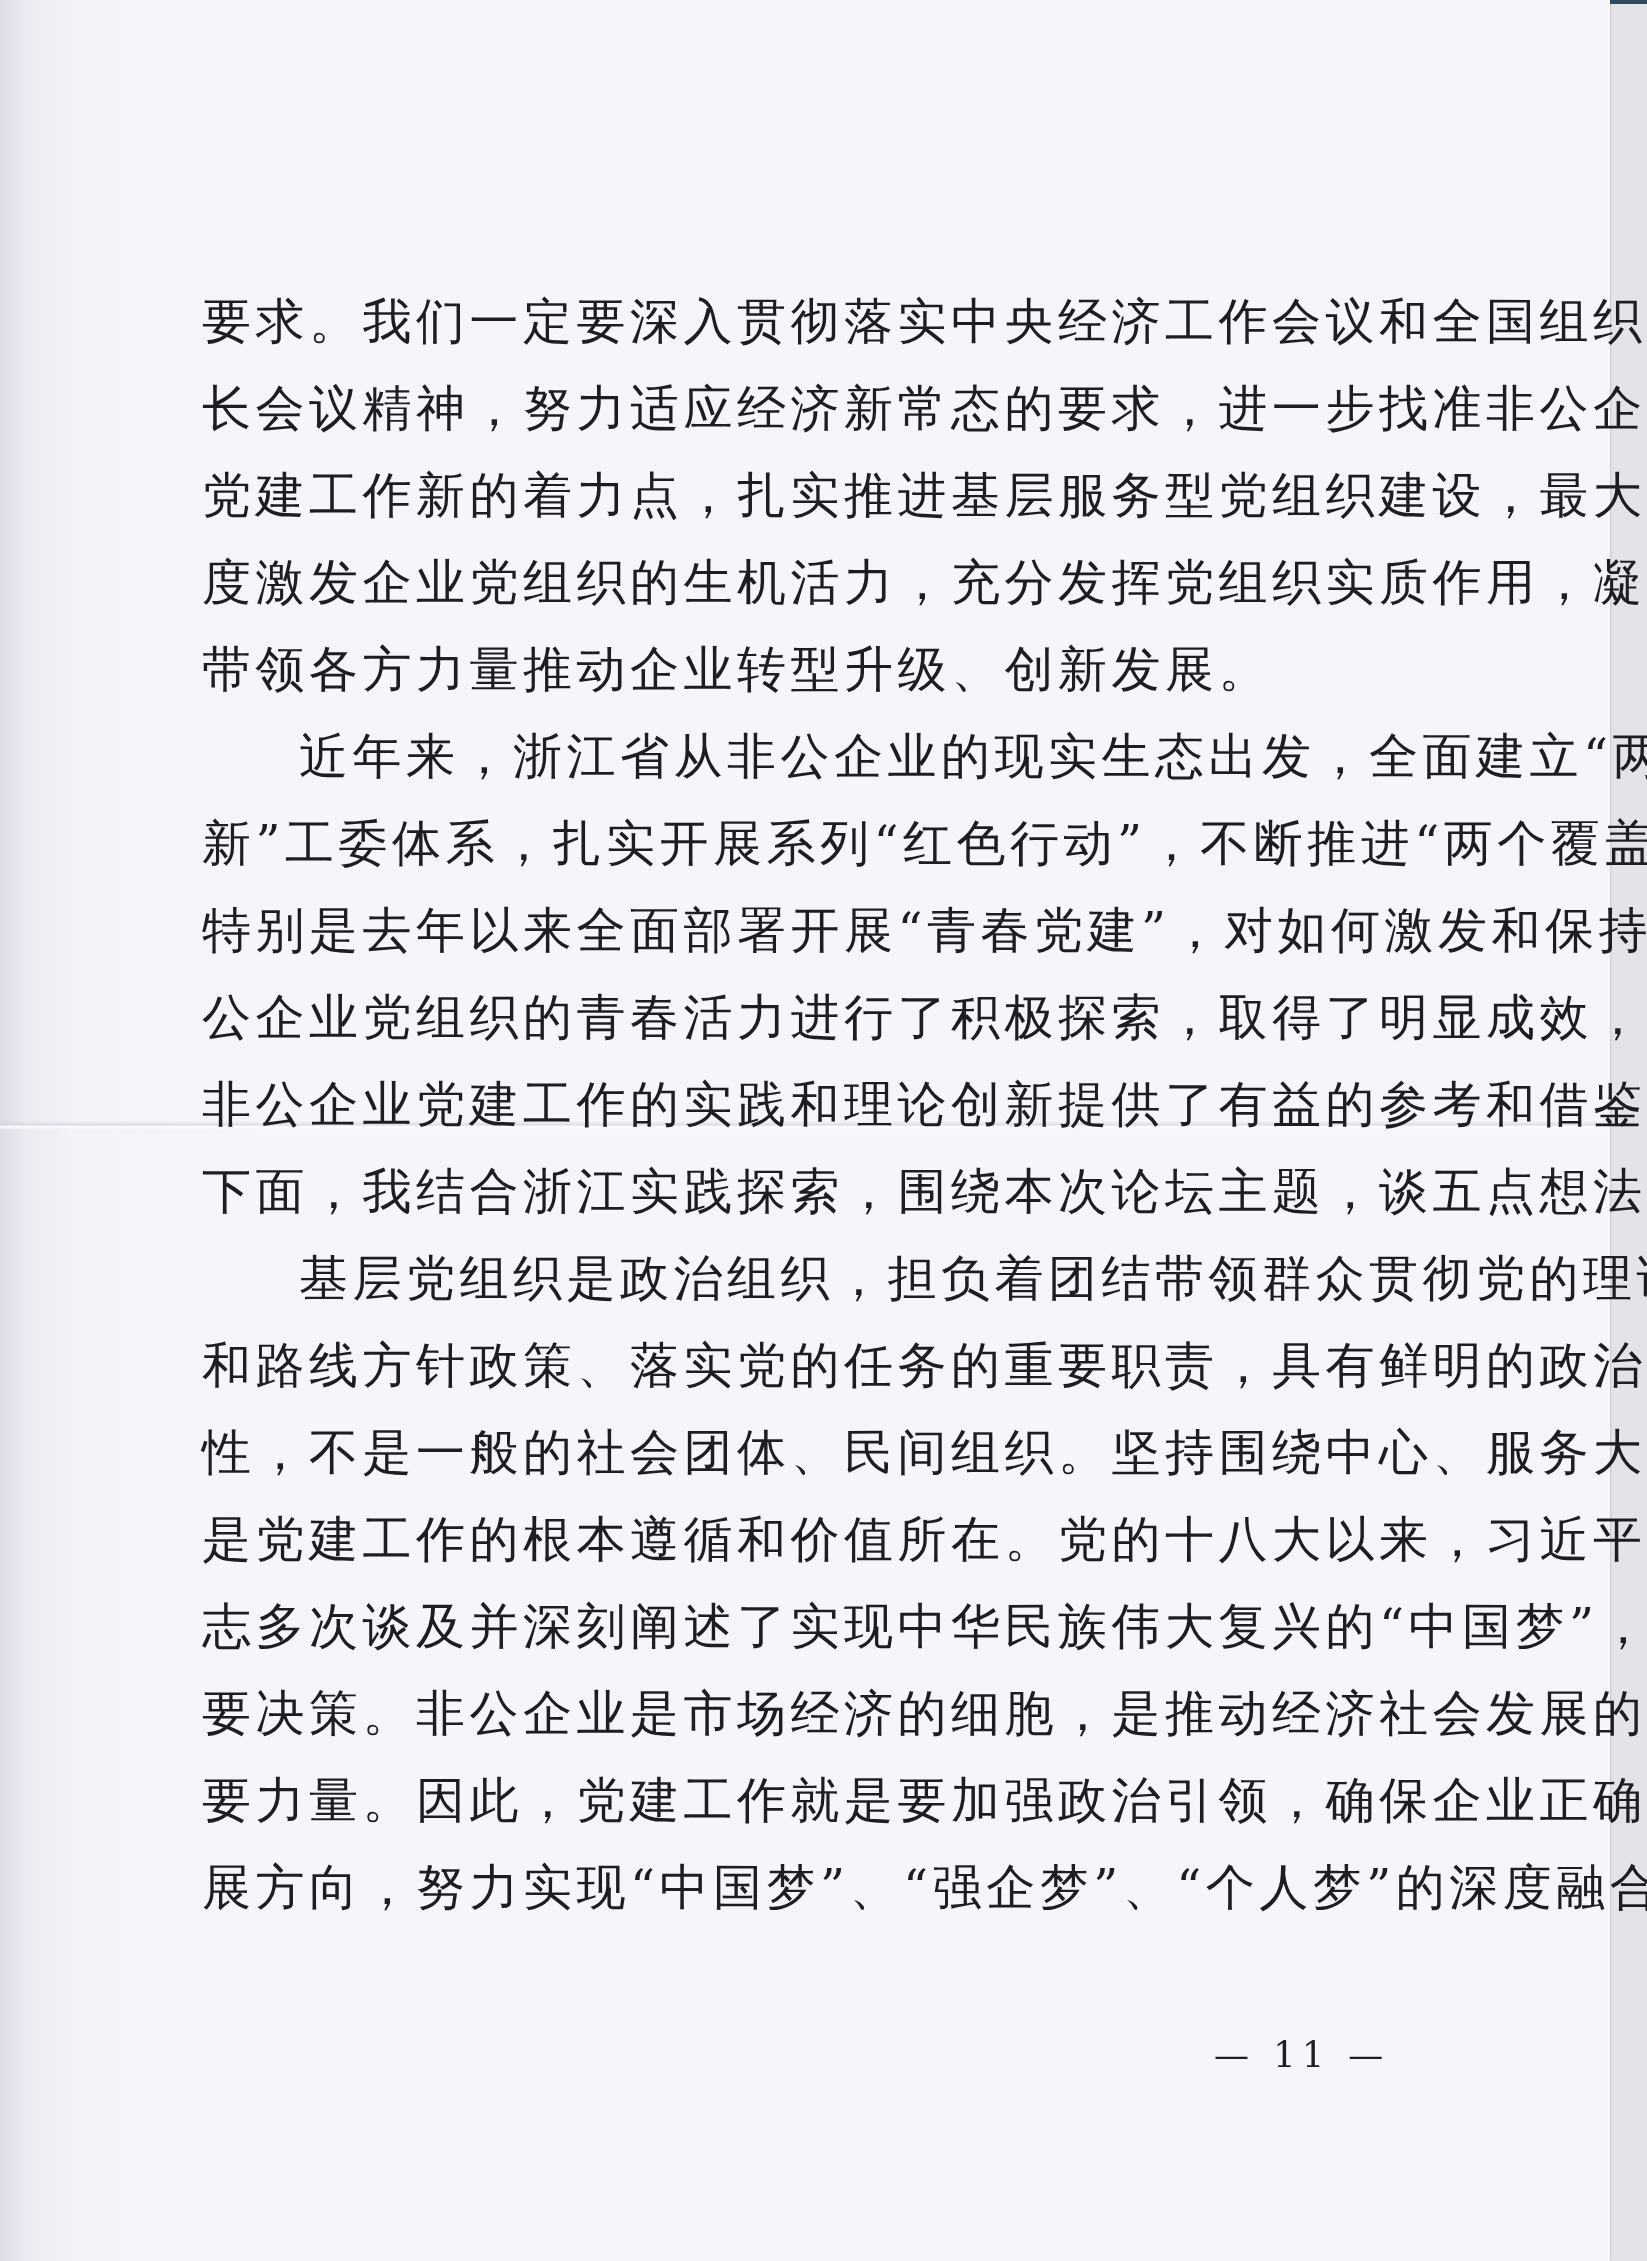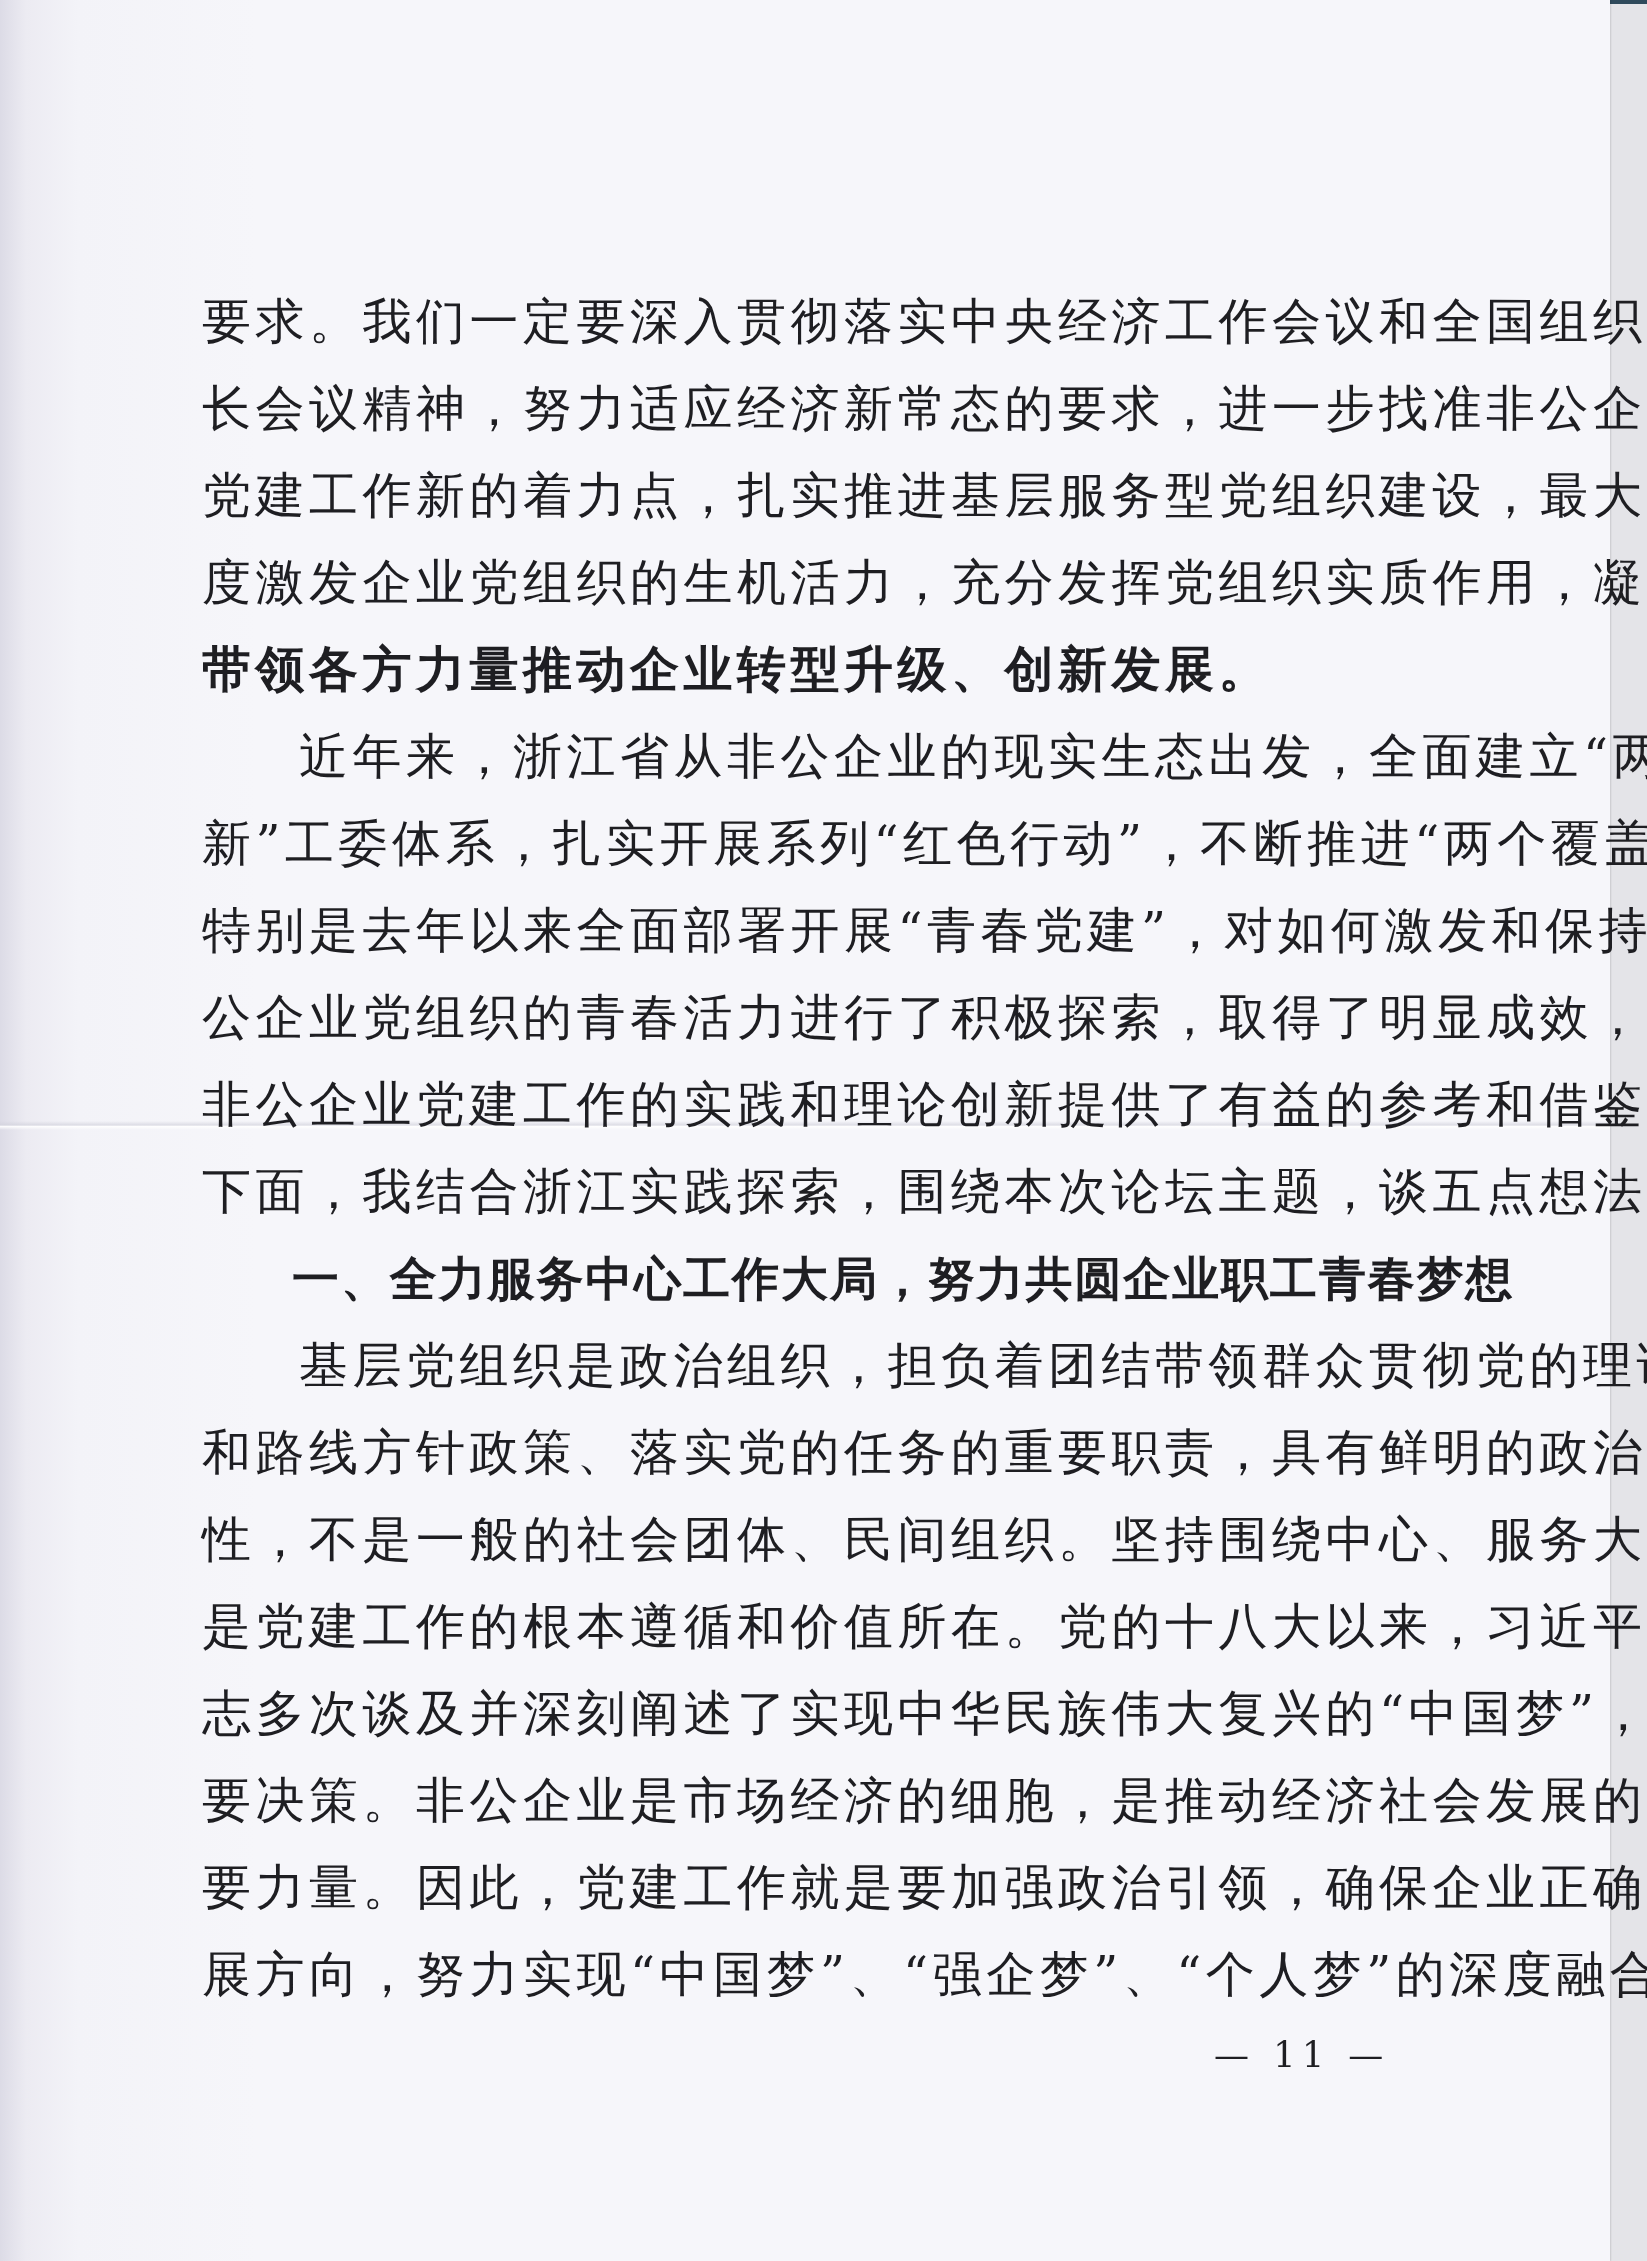--- a/index.html
+++ b/index.html
@@ -50,21 +50,20 @@
       height: 87px;
       font-size: 49px;
       line-height: 87px;
       letter-spacing: 4.5px;
       white-space: nowrap;
       text-align: justify;
       text-align-last: justify;
     }
     .line.last {
       text-align-last: left;
-      font-weight: bold;
     }
     .line.indent {
       padding-left: 97px;
     }
     .line.heading {
       font-family: "DejaVu Sans", "Liberation Sans", sans-serif;
       font-weight: bold;
       padding-left: 90px;
       text-align-last: left;
       letter-spacing: 1.9px;
@@ -95,21 +94,20 @@
     <div class="line">度激发企业党组织的生机活力，充分发挥党组织实质作用，凝聚</div>
     <div class="line last">带领各方力量推动企业转型升级、创新发展。</div>
 
     <div class="line indent">近年来，浙江省从非公企业的现实生态出发，全面建立“两</div>
     <div class="line">新”工委体系，扎实开展系列“红色行动”，不断推进“两个覆盖”，</div>
     <div class="line">特别是去年以来全面部署开展“青春党建”，对如何激发和保持非</div>
     <div class="line">公企业党组织的青春活力进行了积极探索，取得了明显成效，为</div>
     <div class="line">非公企业党建工作的实践和理论创新提供了有益的参考和借鉴。</div>
     <div class="line">下面，我结合浙江实践探索，围绕本次论坛主题，谈五点想法与</div>
 
-    <div class="line heading">一、全力服务中心工作大局，努力共圆企业职工青春梦想</div>
 
     <div class="line indent">基层党组织是政治组织，担负着团结带领群众贯彻党的理论</div>
     <div class="line">和路线方针政策、落实党的任务的重要职责，具有鲜明的政治属</div>
     <div class="line">性，不是一般的社会团体、民间组织。坚持围绕中心、服务大局，</div>
     <div class="line">是党建工作的根本遵循和价值所在。党的十八大以来，习近平同</div>
     <div class="line">志多次谈及并深刻阐述了实现中华民族伟大复兴的“中国梦”，中</div>
     <div class="line">要决策。非公企业是市场经济的细胞，是推动经济社会发展的重</div>
     <div class="line">要力量。因此，党建工作就是要加强政治引领，确保企业正确发</div>
     <div class="line">展方向，努力实现“中国梦”、“强企梦”、“个人梦”的深度融合。</div>
   </div>

